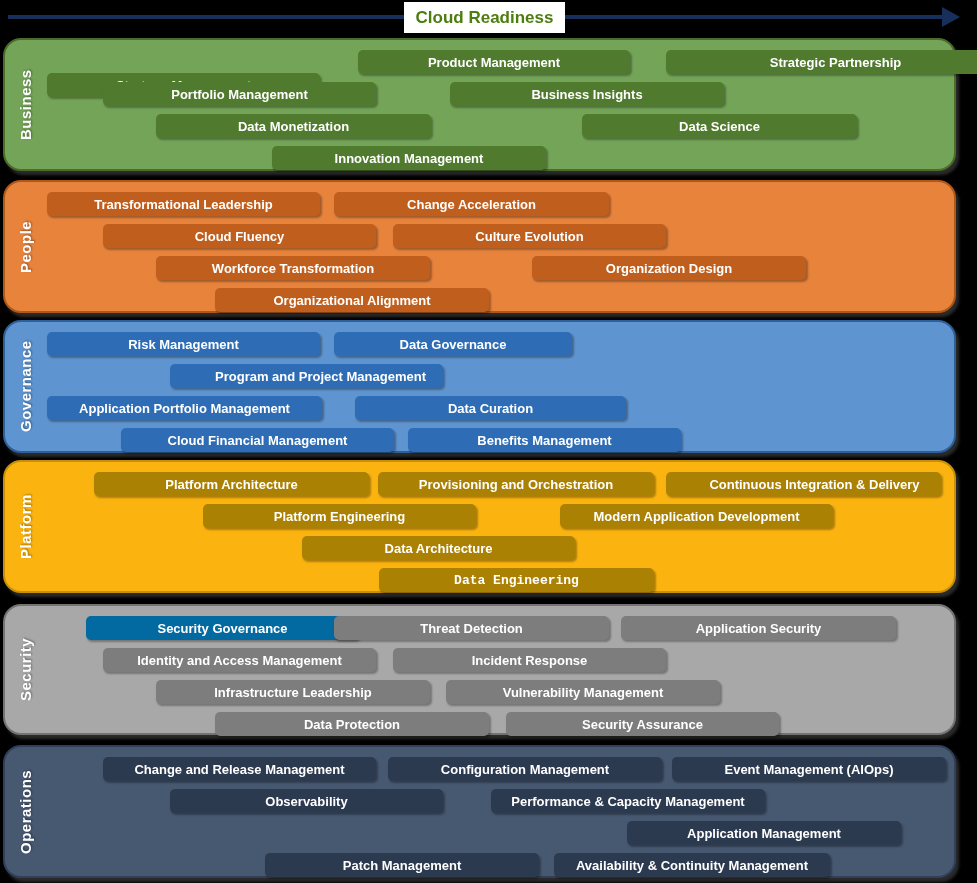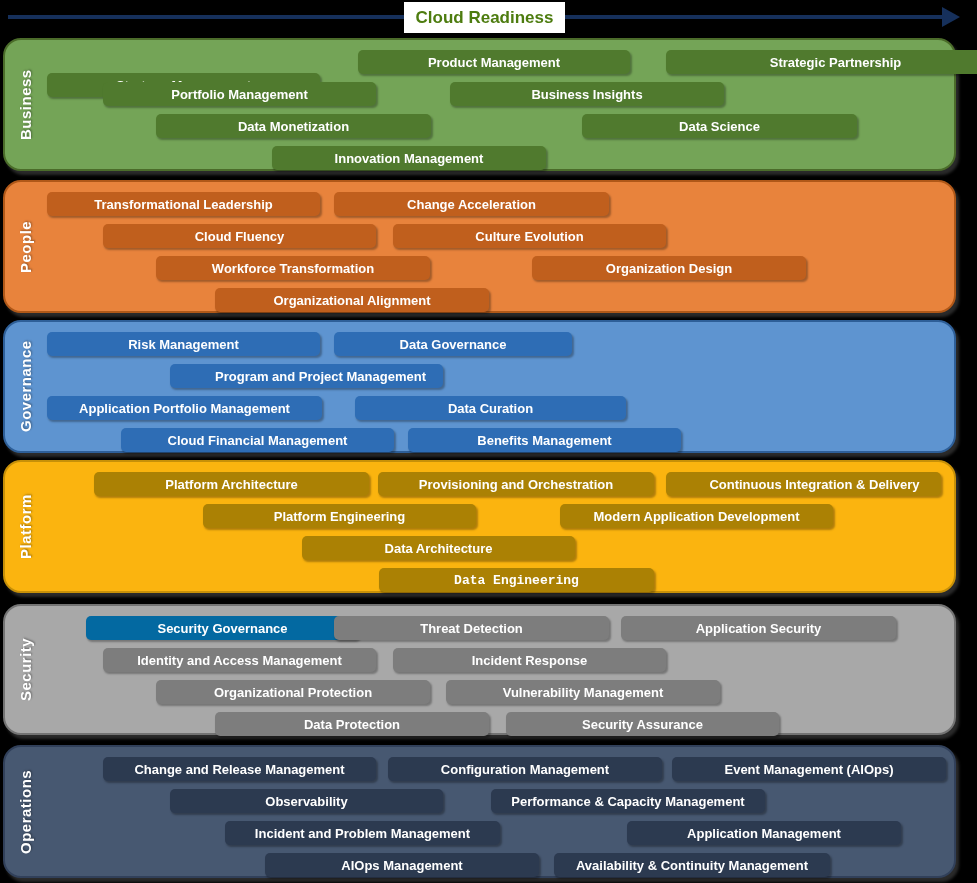--- a/index.html
+++ b/index.html
@@ -104,30 +104,29 @@
       <div class="pill" style="left: 297px; top: 74px; width: 273px; background: rgb(171, 129, 4);">Data Architecture</div>
       <div class="pill" style="left: 374px; top: 106px; width: 275px; background: rgb(171, 129, 4); font-family: Liberation Mono, monospace;">Data Engineering</div>
     </div>
     <div class="section" style="top: 604px; height: 131px; background: rgb(168, 168, 168); border-color: rgb(115, 115, 115);">
       <div class="section-label">Security</div>
       <div class="pill" style="left: 42px; top: 10px; width: 273px; background: #0369a1; margin-left: 39px;">Security Governance</div>
       <div class="pill" style="left: 329px; top: 10px; width: 275px; background: rgb(125, 125, 125);">Threat Detection</div>
       <div class="pill" style="left: 616px; top: 10px; width: 275px; background: rgb(125, 125, 125);">Application Security</div>
       <div class="pill" style="left: 98px; top: 42px; width: 273px; background: rgb(125, 125, 125);">Identity and Access Management</div>
       <div class="pill" style="left: 388px; top: 42px; width: 273px; background: rgb(125, 125, 125);">Incident Response</div>
-      <div class="pill" style="left: 151px; top: 74px; width: 274px; background: rgb(125, 125, 125);">Organizational Protection</div>
+      <div class="pill" style="left: 151px; top: 74px; width: 274px; background: rgb(125, 125, 125);">Infrastructure Leadership</div>
       <div class="pill" style="left: 441px; top: 74px; width: 274px; background: rgb(125, 125, 125);">Vulnerability Management</div>
       <div class="pill" style="left: 210px; top: 106px; width: 274px; background: rgb(125, 125, 125);">Data Protection</div>
       <div class="pill" style="left: 501px; top: 106px; width: 273px; background: rgb(125, 125, 125);">Security Assurance</div>
     </div>
     <div class="section" style="top: 745px; height: 133px; background: rgb(71, 88, 113); border-color: rgb(49, 64, 90);">
       <div class="section-label">Operations</div>
       <div class="pill" style="left: 98px; top: 10px; width: 273px; background: rgb(44, 58, 80);">Change and Release Management</div>
       <div class="pill" style="left: 383px; top: 10px; width: 274px; background: rgb(44, 58, 80);">Configuration Management</div>
       <div class="pill" style="left: 667px; top: 10px; width: 274px; background: rgb(44, 58, 80);">Event Management (AIOps)</div>
       <div class="pill" style="left: 165px; top: 42px; width: 273px; background: rgb(44, 58, 80);">Observability</div>
       <div class="pill" style="left: 486px; top: 42px; width: 274px; background: rgb(44, 58, 80);">Performance &amp; Capacity Management</div>
-      <div class="pill" style="left: 220px; top: 74px; width: 275px; background: rgb(44, 58, 80);">Incident and Problem Management</div>
       <div class="pill" style="left: 622px; top: 74px; width: 274px; background: rgb(44, 58, 80);">Application Management</div>
-      <div class="pill" style="left: 260px; top: 106px; width: 274px; background: rgb(44, 58, 80);">AIOps Management</div>
+      <div class="pill" style="left: 260px; top: 106px; width: 274px; background: rgb(44, 58, 80);">Patch Management</div>
       <div class="pill" style="left: 549px; top: 106px; width: 276px; background: rgb(44, 58, 80);">Availability &amp; Continuity Management</div>
     </div>
   </div>
 
 </body></html>

